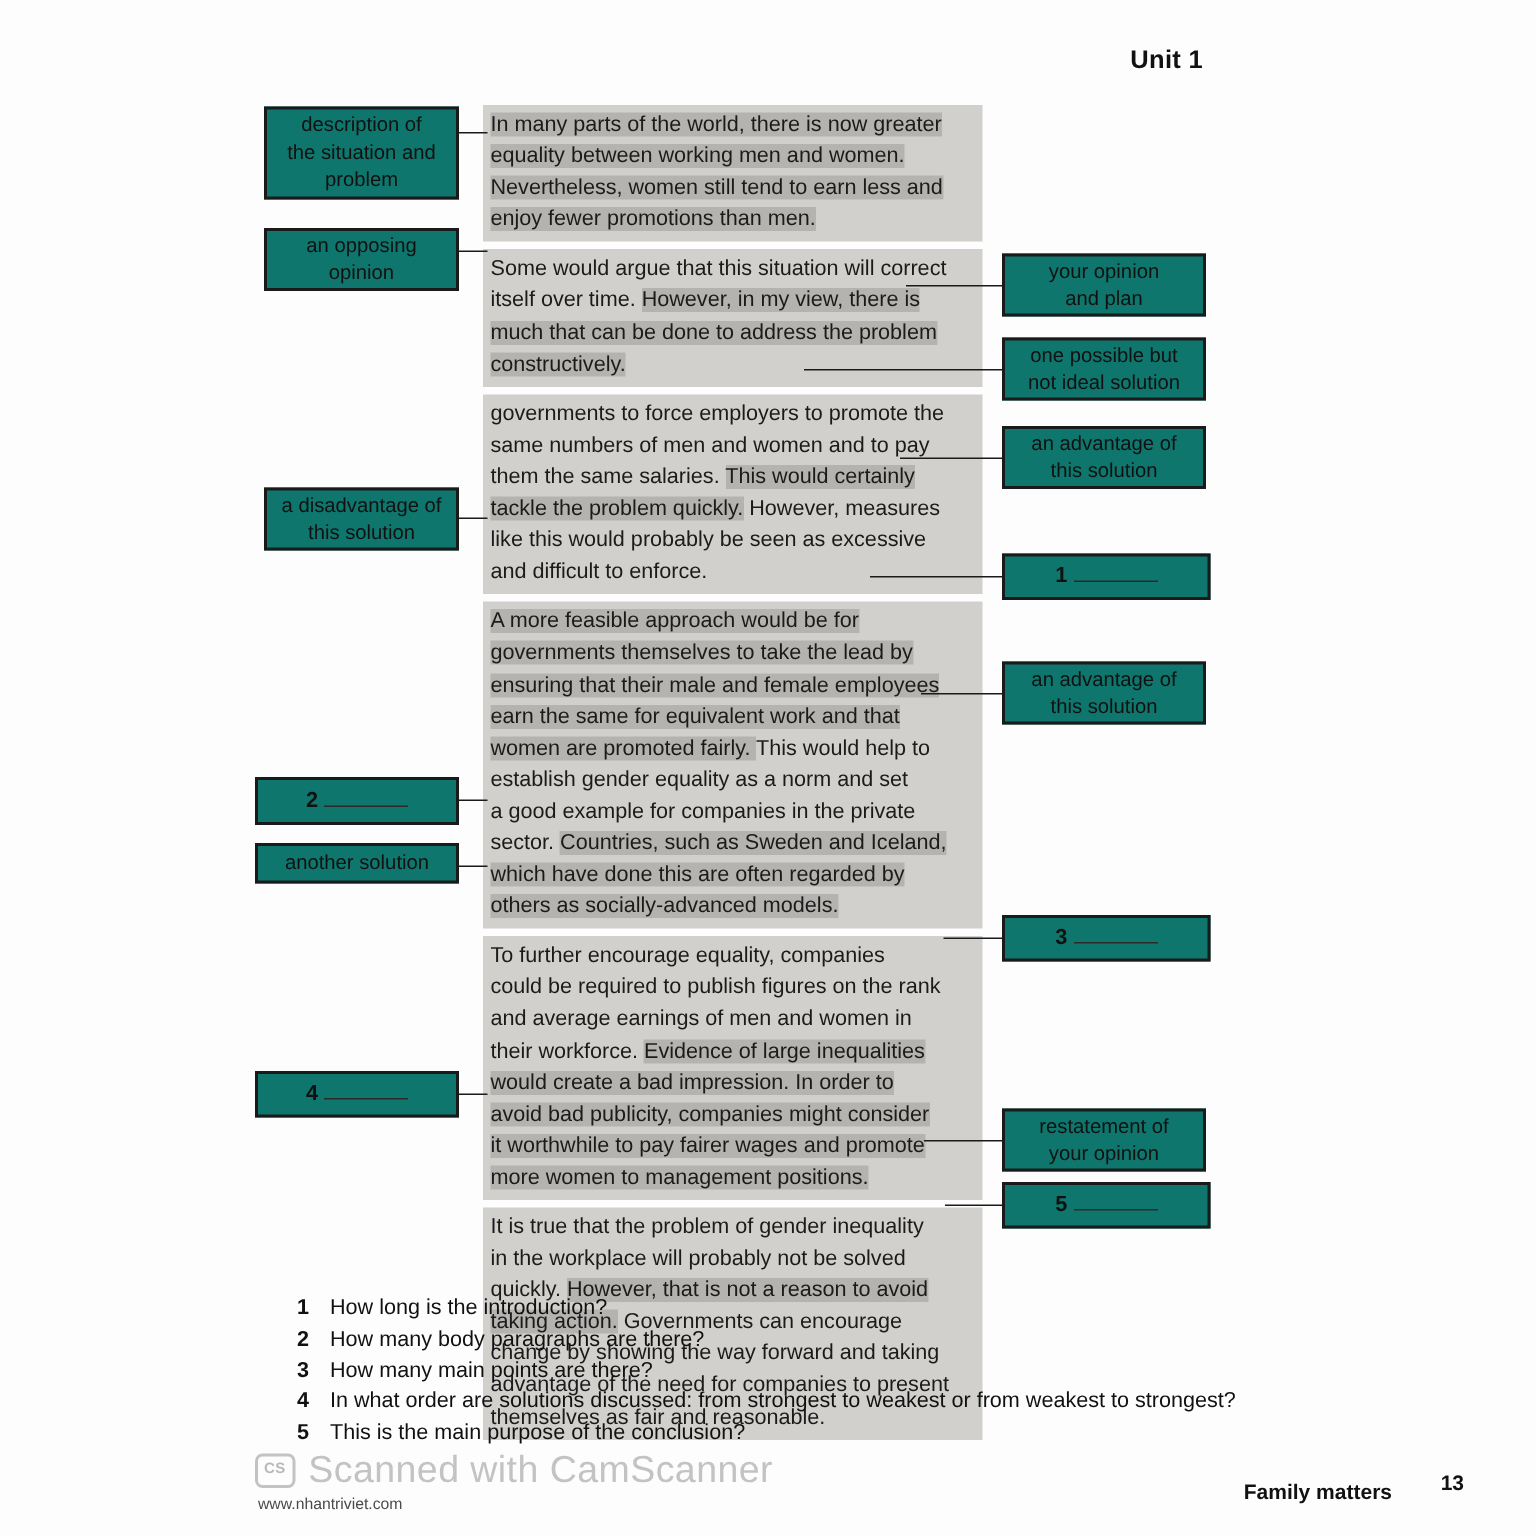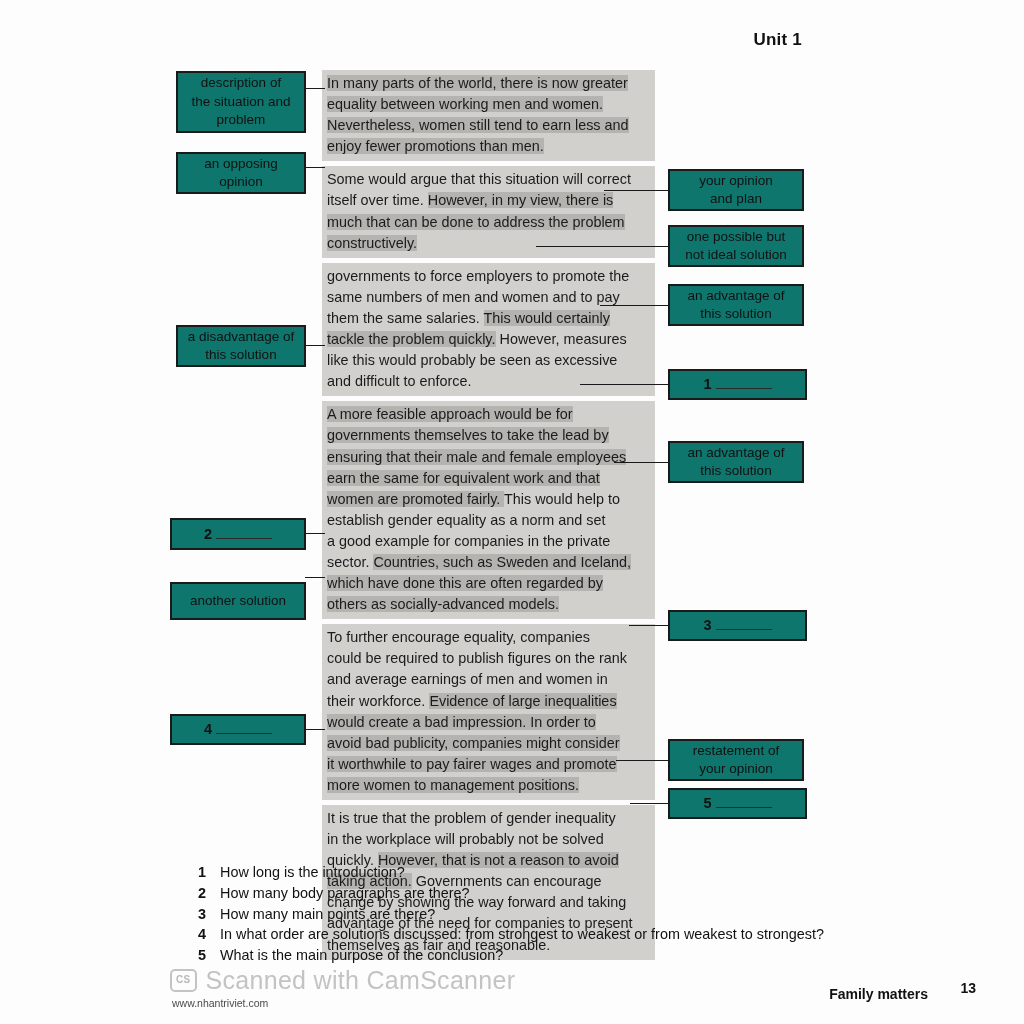--- a/index.html
+++ b/index.html
@@ -218,21 +218,21 @@
 this solution</span>
   </div>
 
   <div class="lbl" style="left:170px; top:518px; width:136px; height:32px;">
     <span class="blank">
         <span>2</span>
         <span class="rule"></span>
       </span>
   </div>
 
-  <div class="lbl" style="left:170px; top:562px; width:136px; height:38px;margin-top:20px;">
+  <div class="lbl" style="left:170px; top:562px; width:136px; height:27px;">
     <span class="txt">another solution</span>
   </div>
 
   <div class="lbl" style="left:170px; top:714px; width:136px; height:31px;">
     <span class="blank">
         <span>4</span>
         <span class="rule"></span>
       </span>
   </div>
 
@@ -294,21 +294,21 @@
       <div class="q">
         <span class="num">3</span>
         <span class="qt">How many main points are there?</span>
       </div>
       <div class="q">
         <span class="num">4</span>
         <span class="qt">In what order are solutions discussed: from strongest to weakest or from weakest to strongest?</span>
       </div>
       <div class="q">
         <span class="num">5</span>
-        <span class="qt">What is the main purpose of the conclusion?</span>
+        <span class="qt">This is the main purpose of the conclusion?</span>
       </div>
     </div>
 
   <div class="watermark">
     <span class="cs-badge">CS</span>
     <span>Scanned with CamScanner</span>
   </div>
   <div class="site">www.nhantriviet.com</div>
   <div class="foot-title">Family matters</div>
   <div class="foot-page">13</div>

